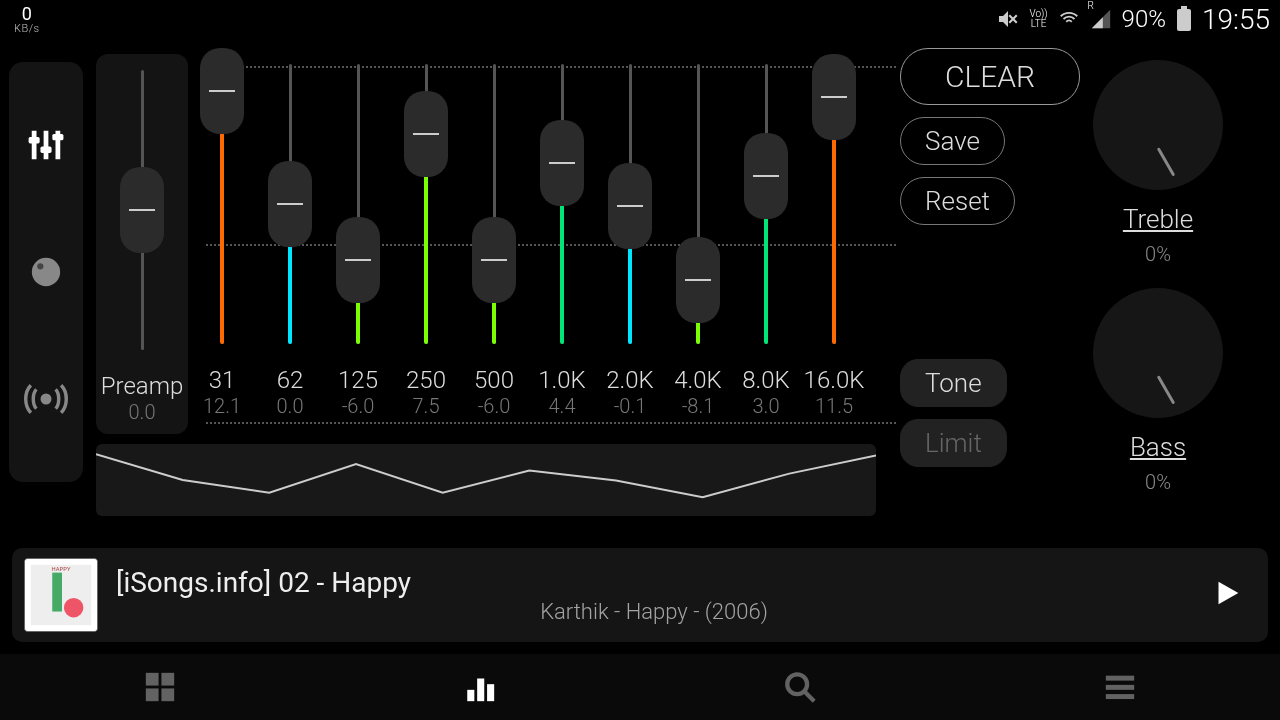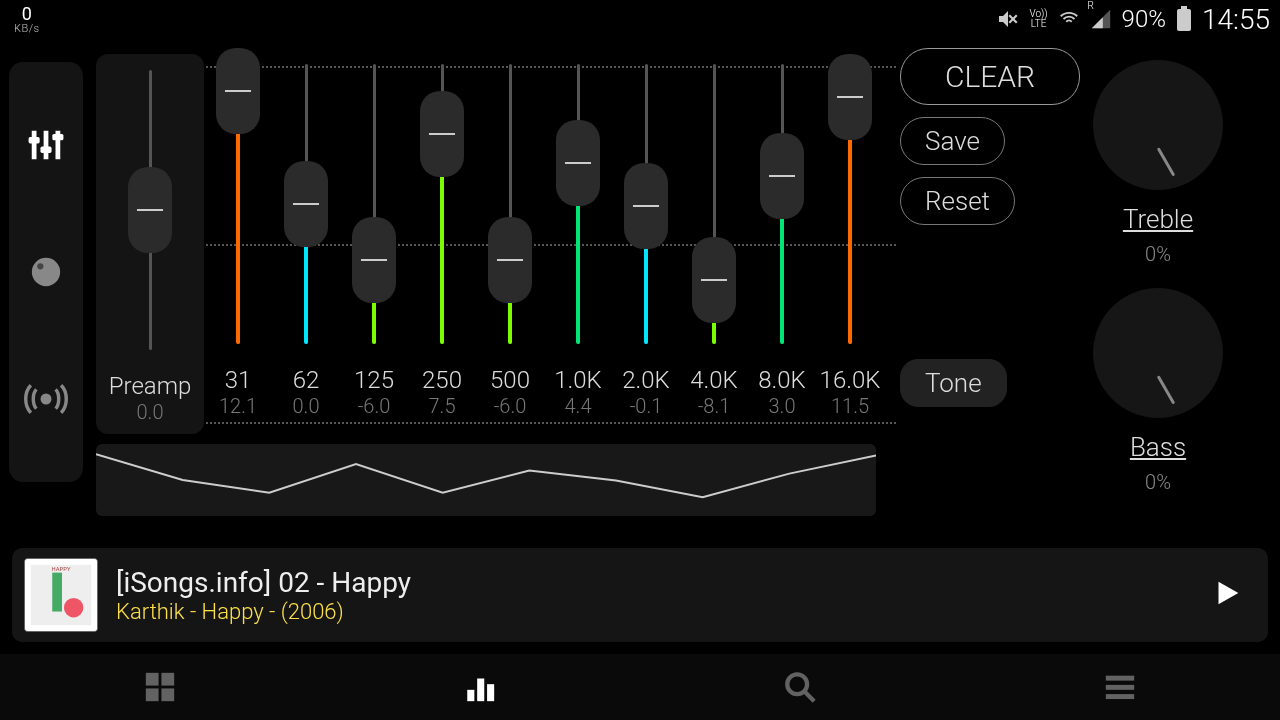--- a/index.html
+++ b/index.html
@@ -16,21 +16,21 @@
   
   .main { position: absolute; top: 42px; left: 0; right: 0; bottom: 0; display: flex; }
 
   .leftcol { width: 92px; display: flex; flex-direction: column; align-items: center; padding-top: 20px; gap: 0; }
   .tab-box { width: 74px; height: 420px; background: #141414; border-radius: 14px; display: flex; flex-direction: column; align-items: center; justify-content: space-around; padding: 20px 0; }
   .tab-item { width: 48px; height: 48px; display: flex; align-items: center; justify-content: center; cursor: pointer; }
 
   .center { flex: 1; display: flex; flex-direction: column; padding: 12px 4px 0 4px; }
 
   .eq-area { display: flex; gap: 0; }
-  .preamp-col { width: 108px; }
+  .preamp-col { width: 92px; }
   .band-col { width: 68px; }
   .slider-col { display: flex; flex-direction: column; align-items: center; }
   .slider-track-wrap { height: 300px; width: 100%; position: relative; display: flex; justify-content: center; }
   .slider-line { position: absolute; top: 10px; bottom: 10px; width: 3px; background: #555; border-radius: 2px; }
   .slider-fill { position: absolute; width: 4px; bottom: 10px; border-radius: 2px; }
   .slider-knob { position: absolute; width: 44px; height: 86px; background: #2b2b2b; border-radius: 20px; left: 50%; transform: translateX(-50%); display: flex; align-items: center; justify-content: center; }
   .slider-knob::after { content: ""; width: 26px; height: 2px; background: #ccc; }
   .dash-row { position: absolute; left: 0; right: 0; height: 0; border-top: 1px dashed #555; border-top-style: dashed; pointer-events: none; }
   .dash-top { top: 12px; border-top: 2px dotted #555; }
   .dash-mid { top: 50%; border-top: 2px dotted #555; }
@@ -51,21 +51,21 @@
   .knob { width: 130px; height: 130px; border-radius: 50%; background: #161616; position: relative; cursor: pointer; }
   .knob::after { content: ""; position: absolute; width: 3px; height: 32px; background: #888; left: 50%; bottom: 10px; transform-origin: top center; transform: translateX(-50%) rotate(-30deg); border-radius: 2px; }
   .knob-label { font-size: 26px; font-weight: 300; color: #ddd; margin-top: 6px; text-decoration: underline; }
   .knob-value { font-size: 20px; font-weight: 300; color: #888; margin-bottom: 14px; }
 
   
   .nowplaying { position: absolute; left: 12px; right: 12px; bottom: 78px; height: 94px; background: #151515; border-radius: 10px; display: flex; align-items: center; padding: 0 24px 0 12px; gap: 18px; cursor: pointer; }
   .art { width: 74px; height: 74px; background: #ddd; border-radius: 4px; border: 1px solid #666; display:flex; align-items:center; justify-content:center; font-size:10px; color:#555; overflow:hidden; }
   .np-text { flex: 1; }
   .np-title { font-size: 28px; font-weight: 400; color: #eee; }
-  .np-sub { font-size: 22px; font-weight: 300; color: #fde047; }
+  .np-sub { font-size: 22px; font-weight: 300; color: #a3a3a3; text-align: center; }
   .play-btn { cursor: pointer; }
 
   
   .bottomnav { position: absolute; left: 0; right: 0; bottom: 0; height: 66px; display: flex; align-items: center; justify-content: space-around; background: #0a0a0a; }
   .nav-item { width: 48px; height: 48px; display: flex; align-items: center; justify-content: center; cursor: pointer; opacity: .55; }
   .nav-item.active { opacity: 1; }
 </style>
 </head>
 <body>
 
@@ -94,21 +94,21 @@
           <path fill="#ccc" d="M2 22h12L14 10 2 22z"></path>
         </svg>
     </span>
     <span style="font-size:24px;">90%</span>
     <span class="sicon">
       <svg width="16" height="26" viewBox="0 0 16 26" fill="#ccc">
           <rect x="1" y="3" width="14" height="22" rx="2"></rect>
           <rect x="5" y="0" width="6" height="3"></rect>
         </svg>
     </span>
-    <span style="font-size:28px; font-weight:300;">14:55</span>
+    <span style="font-size:28px; font-weight:300;">19:55</span>
   </div>
 </div>
 
 <div class="main">
 
   <div class="leftcol">
     <div class="tab-box">
       <div class="tab-item">
         <svg width="38" height="38" viewBox="0 0 24 24" fill="#fff">
             <rect x="3" y="3" width="3" height="18"></rect>
@@ -248,20 +248,21 @@
     </svg>
   </div>
 
   <div class="rightcol">
     <div class="btns-col">
       <button class="pill big">CLEAR</button>
       <button class="pill">Save</button>
       <button class="pill">Reset</button>
       <div style="height:110px;"></div>
       <button class="pill solid">Tone</button>
+      <button class="pill solid dim">Limit</button>
     </div>
     <div class="knobs-col">
       <div class="knob"></div>
       <div class="knob-label">Treble</div>
       <div class="knob-value">0%</div>
       <div class="knob"></div>
       <div class="knob-label">Bass</div>
       <div class="knob-value">0%</div>
     </div>
   </div>

